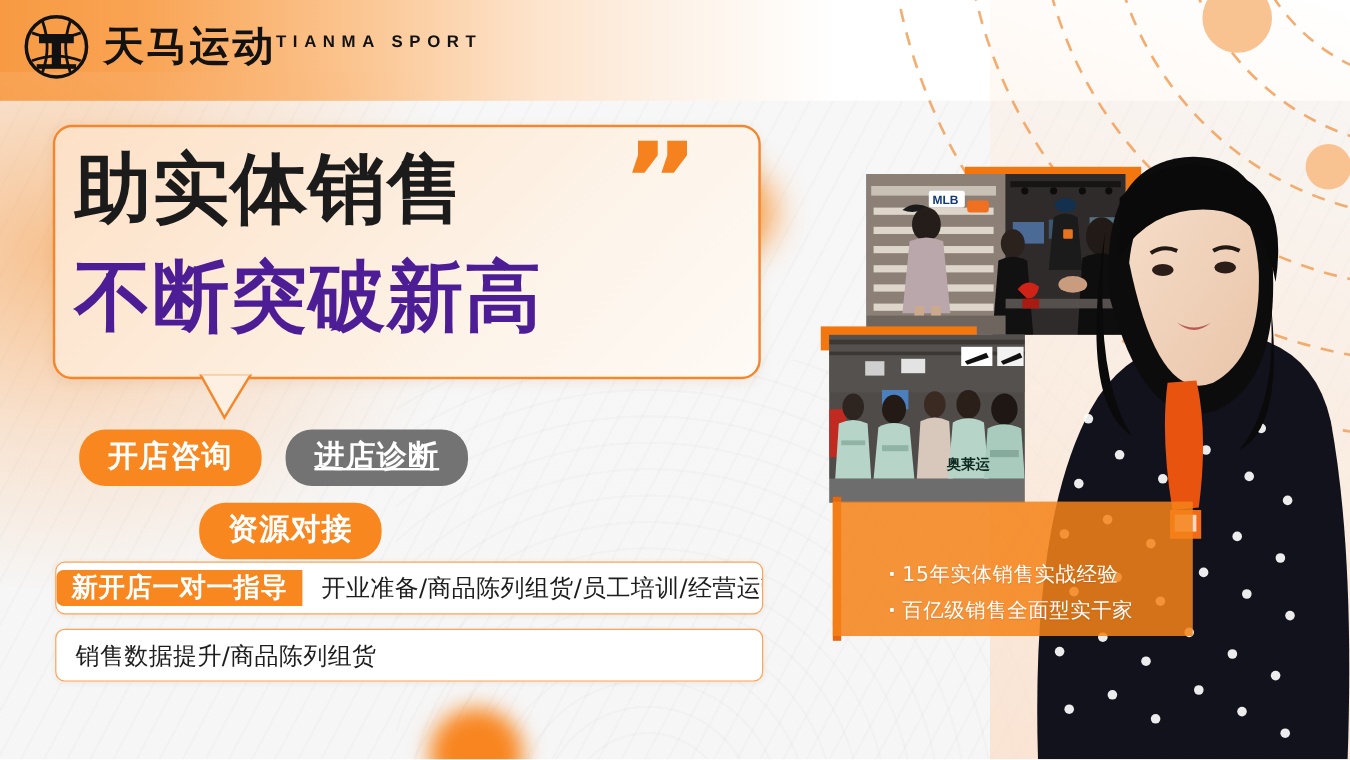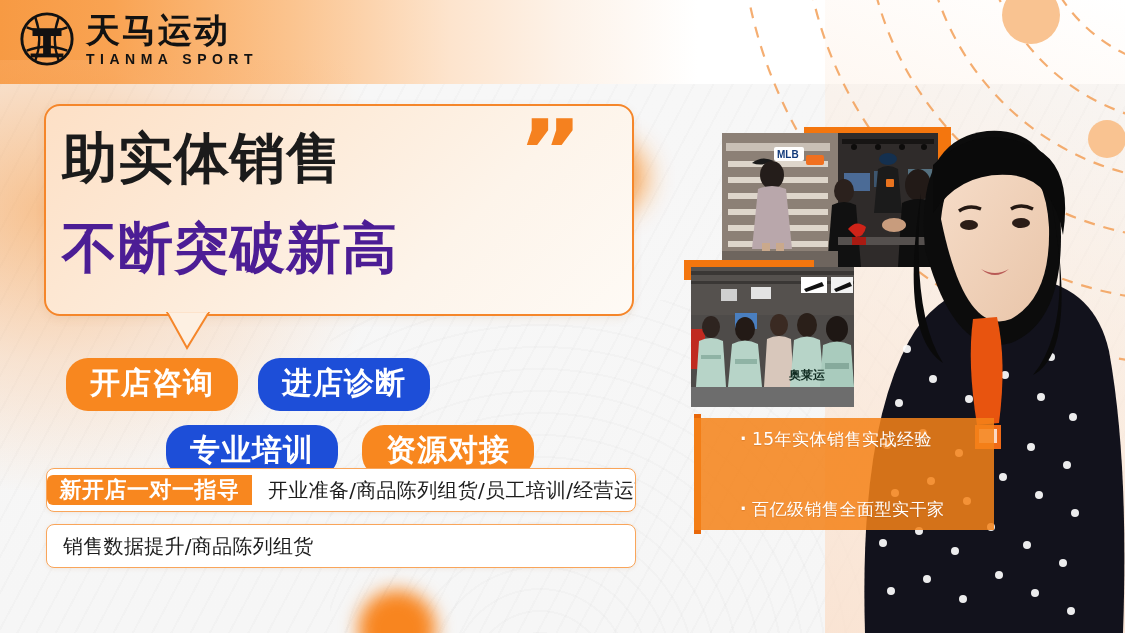--- a/index.html
+++ b/index.html
@@ -65,21 +65,21 @@
   .blob-soft {
     position:absolute; border-radius:50%;
     background:#f89a3f;
     filter:blur(14px);
     opacity:.9;
   }
 
   
   .logo { position:absolute; left:18px; top:10px; display:flex; align-items:center; gap:10px; }
   .logo-mark { width:58px; height:58px; }
-  .logo-text { display:flex; flex-direction:column; line-height:1; }
+  .logo-text { display:flex; flex-direction:row; line-height:1; }
   .logo-cn {
     font-size:34px; font-weight:bold; color:#121212;
     letter-spacing:2px; font-family:"DejaVu Sans","Liberation Sans",sans-serif;
   }
   .logo-en {
     font-size:14px; font-weight:bold; color:#121212;
     letter-spacing:5.5px; margin-top:5px;
     font-family:"Liberation Sans",sans-serif;
   }
 
@@ -95,21 +95,21 @@
   .bubble-tail {
     position:absolute; left:165px; top:312px;
     width:0; height:0;
   }
   .bubble-tail svg { display:block; }
 
   .headline { position:absolute; left:62px; top:112px; width:600px; }
   .hl-line1, .hl-line2 {
     font-family:"DejaVu Sans","Liberation Sans",sans-serif;
     font-weight:bold;
-    font-size:55px;
+    font-size:64px;
     line-height:92px;
     letter-spacing:1px;
     white-space:nowrap;
   }
   .hl-line1 { color:#1b1b1b; }
   .hl-line2 { color:#4c1d95; margin-top:-2px; }
   .quote-mark {
     position:absolute; left:522px; top:108px;
     font-family:"DejaVu Sans","Liberation Sans",sans-serif;
     font-size:86px; font-weight:bold; color:#f5811f;
@@ -117,27 +117,27 @@
   }
 
   
   .tags { position:absolute; left:66px; top:358px; width:620px; }
   .tag-row { display:flex; gap:20px; margin-bottom:14px; }
   .tag-row.row2 { padding-left:100px; gap:24px; }
   .tag {
     border-radius:22px;
     padding:8px 24px 10px;
     font-family:"DejaVu Sans","Liberation Sans",sans-serif;
-    font-weight:bold; font-size:30px;
+    font-weight:bold; font-size:25px;
     color:#ffffff; letter-spacing:1px;
     line-height:1.15;
     white-space:nowrap;
   }
   .tag.orange { background:#f8871f; }
-  .tag.dark   { background:#1d4ed8; }
+  .tag.dark   { background:#737373;text-decoration:underline; }
 
   
   .services { position:absolute; left:46px; top:468px; width:590px; }
   .svc-row {
     display:flex; align-items:center;
     height:44px; margin-bottom:12px;
     border-radius:8px;
     background:#ffffff;
     border:1.5px solid #f9a55a;
     overflow:hidden;
@@ -175,21 +175,21 @@
 
   
   .portrait { position:absolute; right:-4px; bottom:0; width:300px; height:560px; }
   .portrait svg { display:block; }
 
   
   .bullets {
     position:absolute; left:694px; top:418px;
     width:300px; height:112px;
     background:rgba(245,130,25,0.86);
-    display:flex; flex-direction:column; justify-content:space-between;
+    display:flex; flex-direction:column; justify-content:flex-end;
     padding:6px 0 6px 46px;
   }
   .bullets-bar {
     position:absolute; left:694px; top:414px;
     width:7px; height:120px;
     background:#e8670a;
   }
   .bullet {
     color:#ffffff;
     font-family:"DejaVu Sans","Liberation Sans",sans-serif;
@@ -258,36 +258,35 @@
     <div class="hl-line2">不断突破新高</div>
   </div>
   <div class="quote-mark">”</div>
 
   <div class="tags">
     <div class="tag-row row1">
       <span class="tag orange">开店咨询</span>
       <span class="tag dark">进店诊断</span>
     </div>
     <div class="tag-row row2">
-      <span class="tag dark">专业培训</span>
       <span class="tag orange">资源对接</span>
     </div>
   </div>
 
   <div class="services">
     <div class="svc-row">
       <span class="svc-label">新开店一对一指导</span>
       <span class="svc-detail">开业准备/商品陈列组货/员工培训/经营运营</span>
     </div>
     <div class="svc-row">
       <span class="svc-detail">销售数据提升/商品陈列组货</span>
     </div>
   </div>
 
-  <div class="photo-wrap" style="left:690px;top:112px;width:300px;height:280px;">
+  <div class="photo-wrap" style="left:690px;top:124px;width:300px;height:280px;">
     <div class="photo-frame" style="left:114px;top:15px;width:147px;height:78px;"></div>
     <div class="photo" style="left:32px;top:21px;width:216px;height:134px;">
       <svg width="216" height="134" viewBox="0 0 216 134">
         <rect width="216" height="134" fill="#413d3c"></rect>
         <rect x="0" y="0" width="116" height="134" fill="#8c8076"></rect>
         <rect x="4" y="10" width="104" height="8" fill="#c9c0b6"></rect>
         <g fill="#ded6cb">
           <rect x="6" y="28" width="100" height="6"></rect>
             <rect x="6" y="44" width="100" height="6"></rect>
           <rect x="6" y="60" width="100" height="6"></rect>

